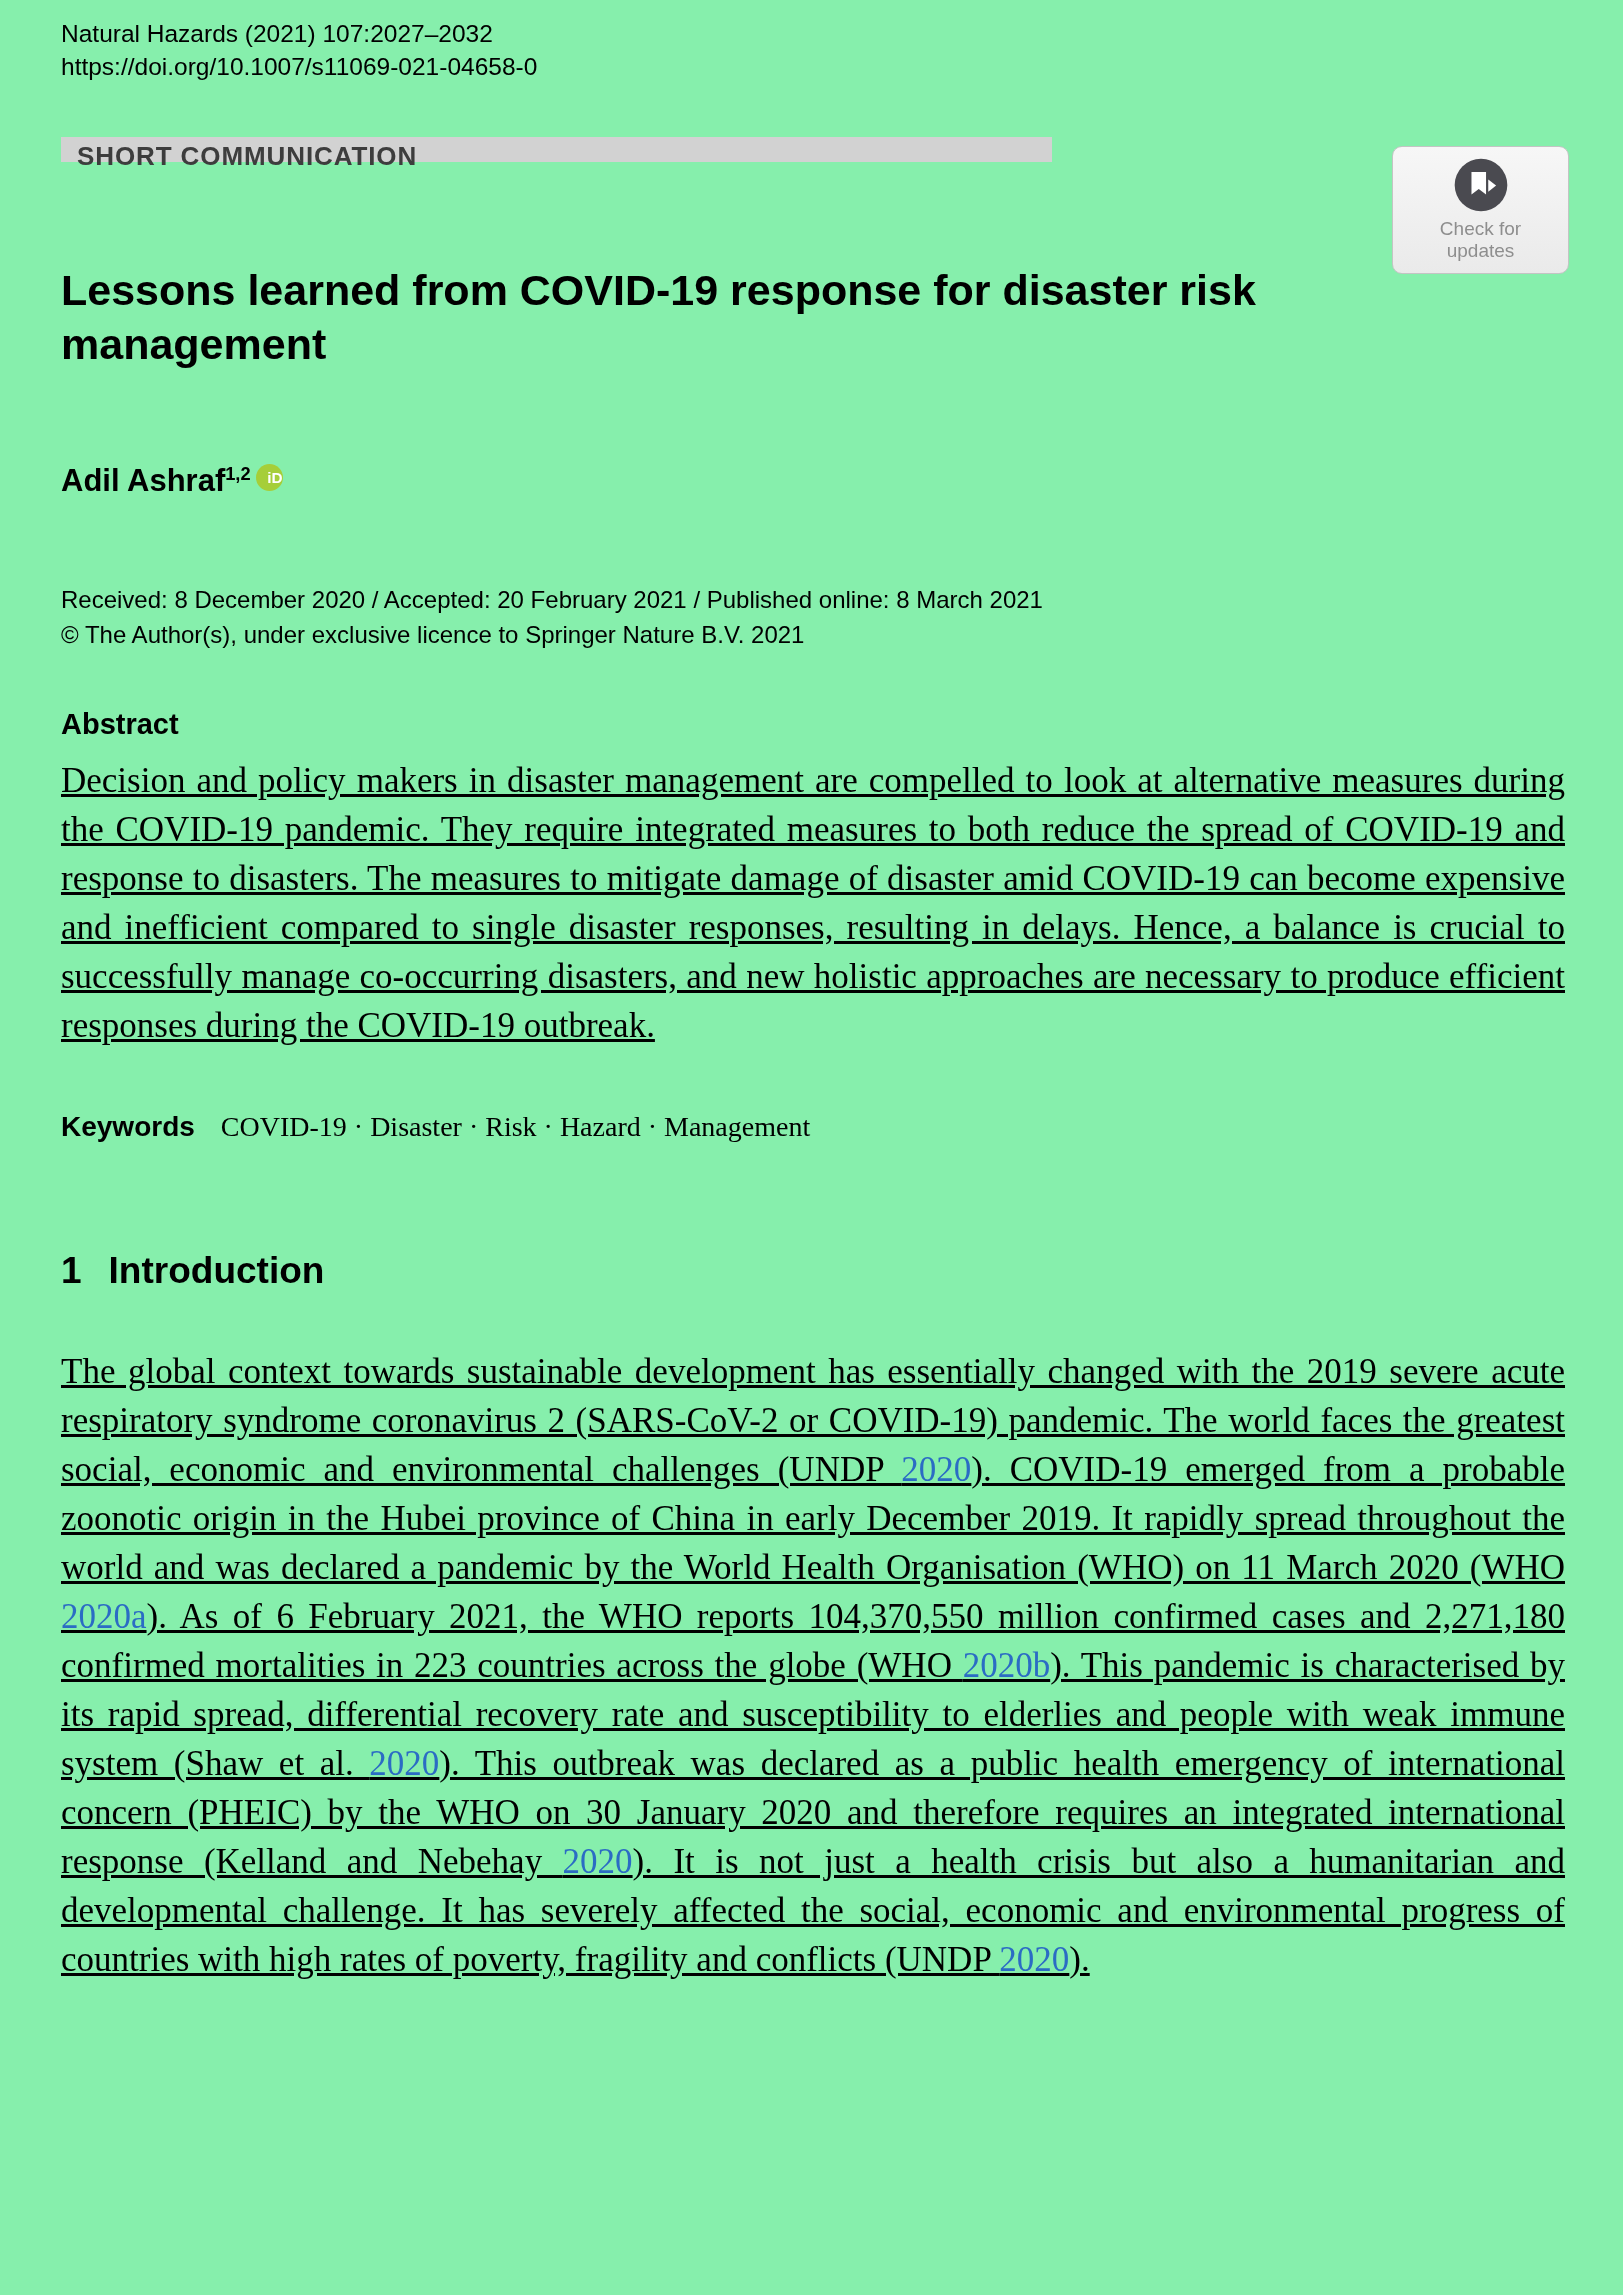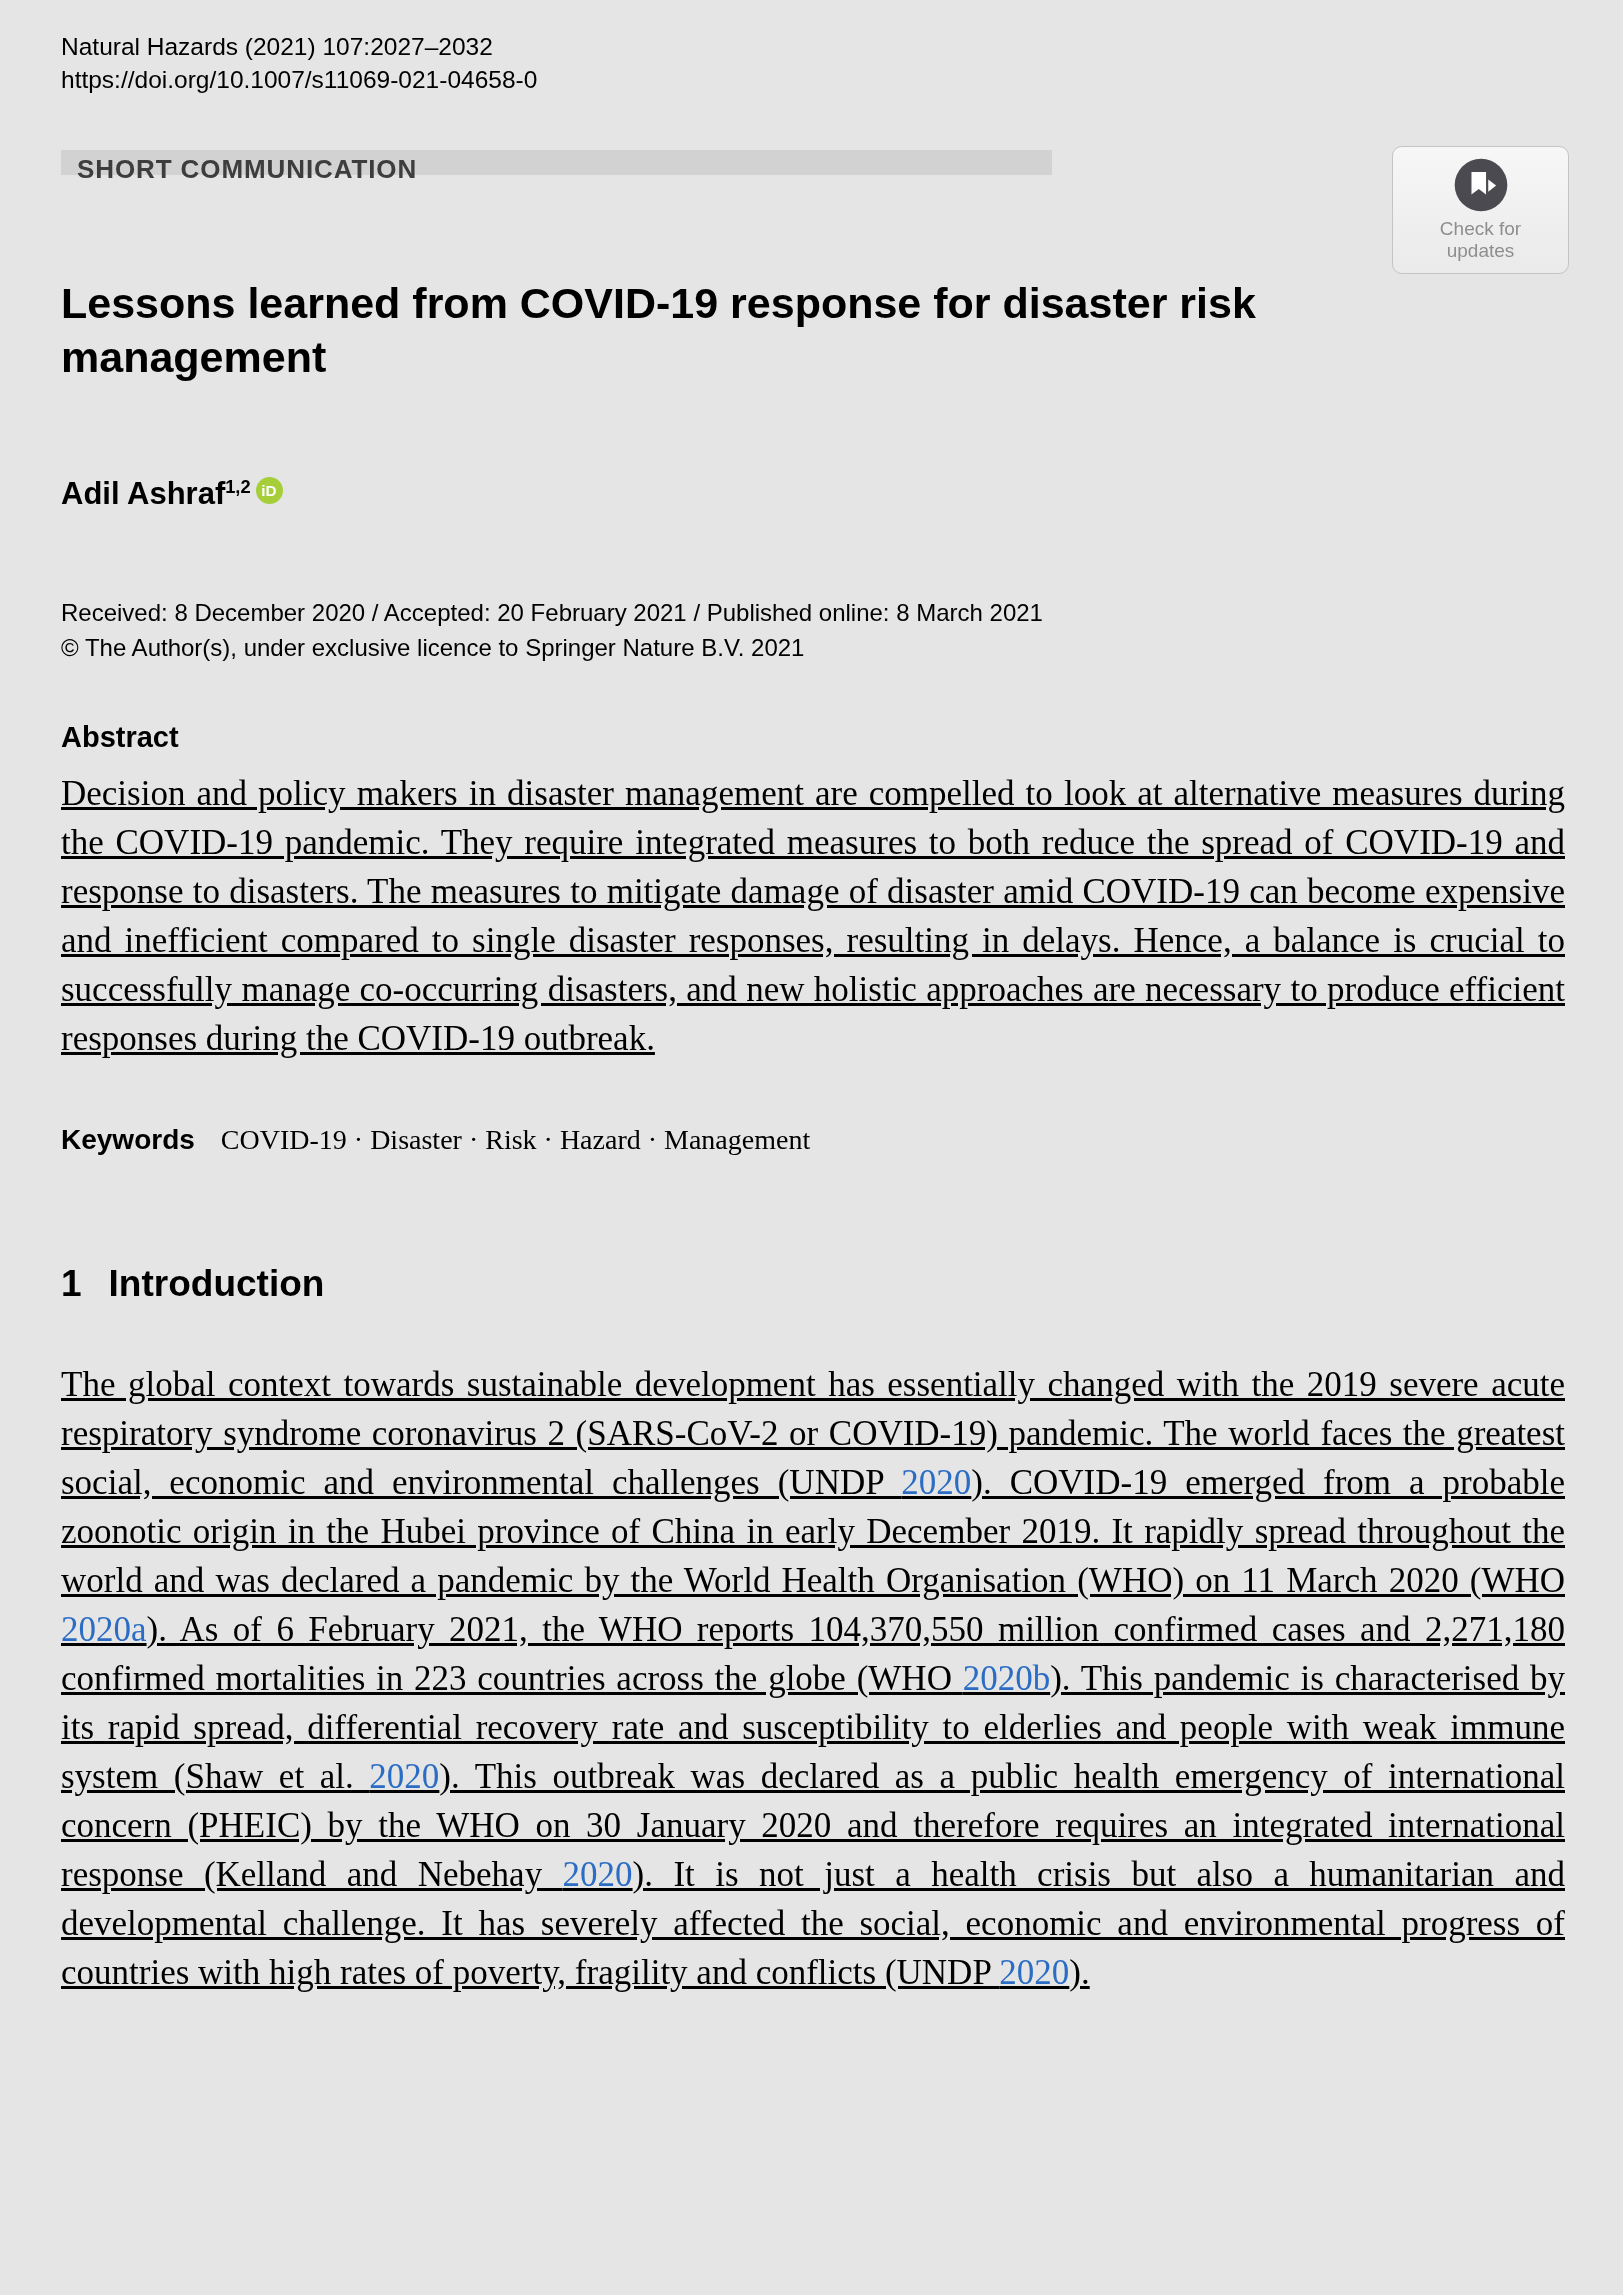--- a/index.html
+++ b/index.html
@@ -9,22 +9,22 @@
     --orcid-green:#a6ce39;
     --badge-circle:#4a4a50;
     --badge-text:#8e8e8e;
   }
   *{margin:0;padding:0;box-sizing:border-box;}
   html,body{background:#ffffff;}
   .page{
     position:relative;
     width:1623px;
     height:2295px;
-    background:#e5e5e5;
-    padding:30px 58px 0 61px;
+    background:#86efac;
+    padding:17px 58px 0 61px;
     font-family:"Liberation Sans", sans-serif;
     color:#000;
     overflow:hidden;
   }
   .journal-ref{font-size:24.5px;line-height:1.35;color:#000;}
   .doi{font-size:24.5px;line-height:1.35;color:#000;text-decoration:none;display:inline-block;}
   .article-type-banner{
     margin-top:54px;
     width:991px;
     height:25px;
@@ -69,21 +69,21 @@
   .author-line{margin-top:92px;font-size:31px;font-weight:bold;}
   .author-line sup{font-size:18.3px;font-weight:bold;}
   .orcid{
     display:inline-block;
     width:27px;height:27px;
     border-radius:50%;
     background:var(--orcid-green);
     color:#fff;
     font-size:15.3px;
     font-weight:bold;
-    text-align:center;
+    text-align:right;
     line-height:27px;
     margin-left:4.9px;
     position:relative;
     top:-8.6px;
     cursor:pointer;
   }
   .dates-block{margin-top:83px;font-size:24px;line-height:1.45;color:#000;}
   .abstract-heading{margin-top:56px;font-size:29px;font-weight:bold;margin-bottom:14.7px;}
   .serif{font-family:"Liberation Serif", serif;text-decoration:underline;}
   .body-text{

